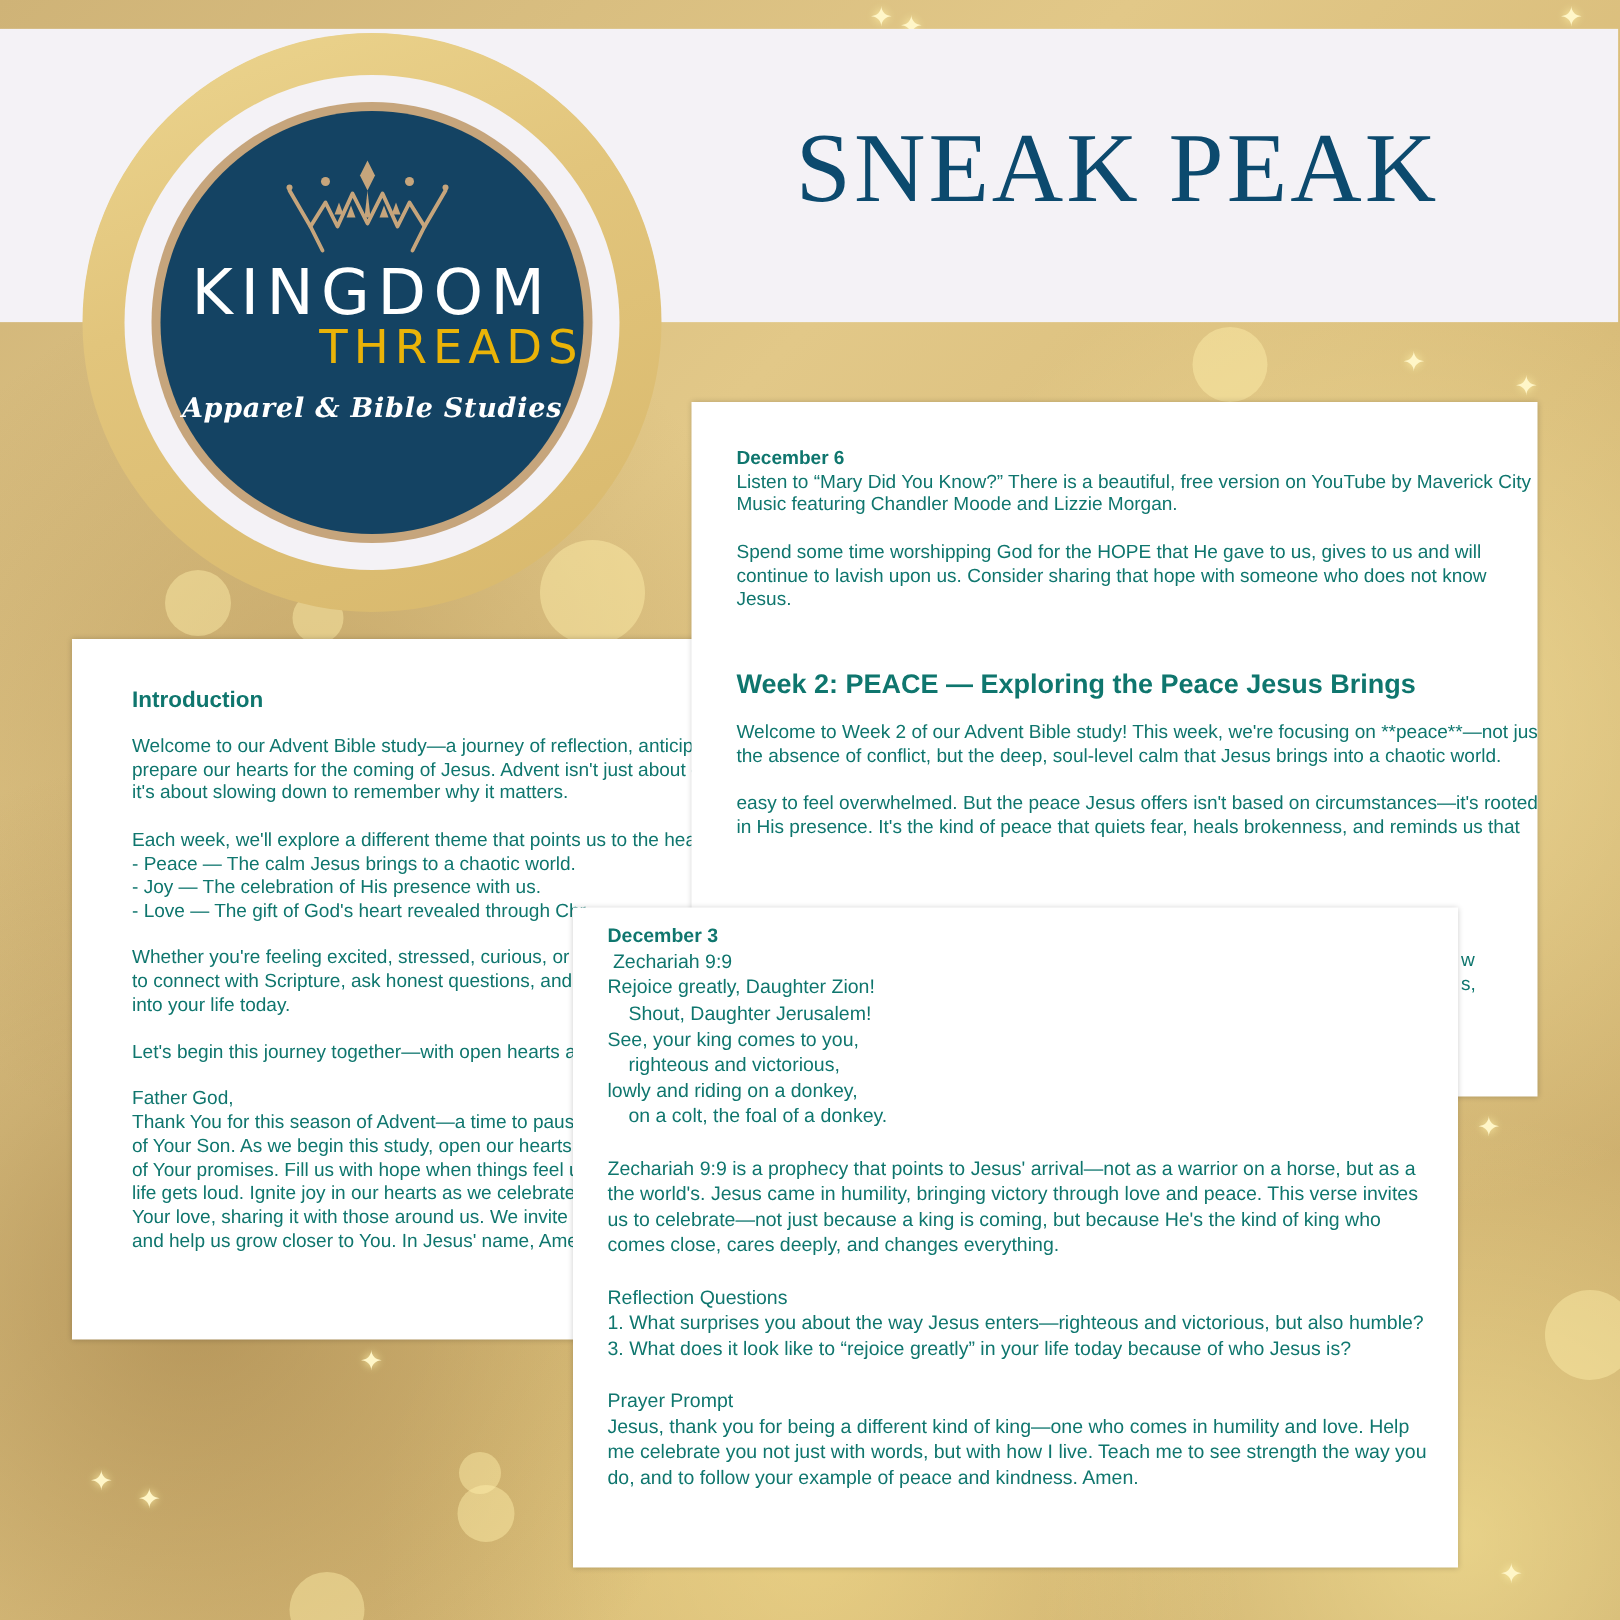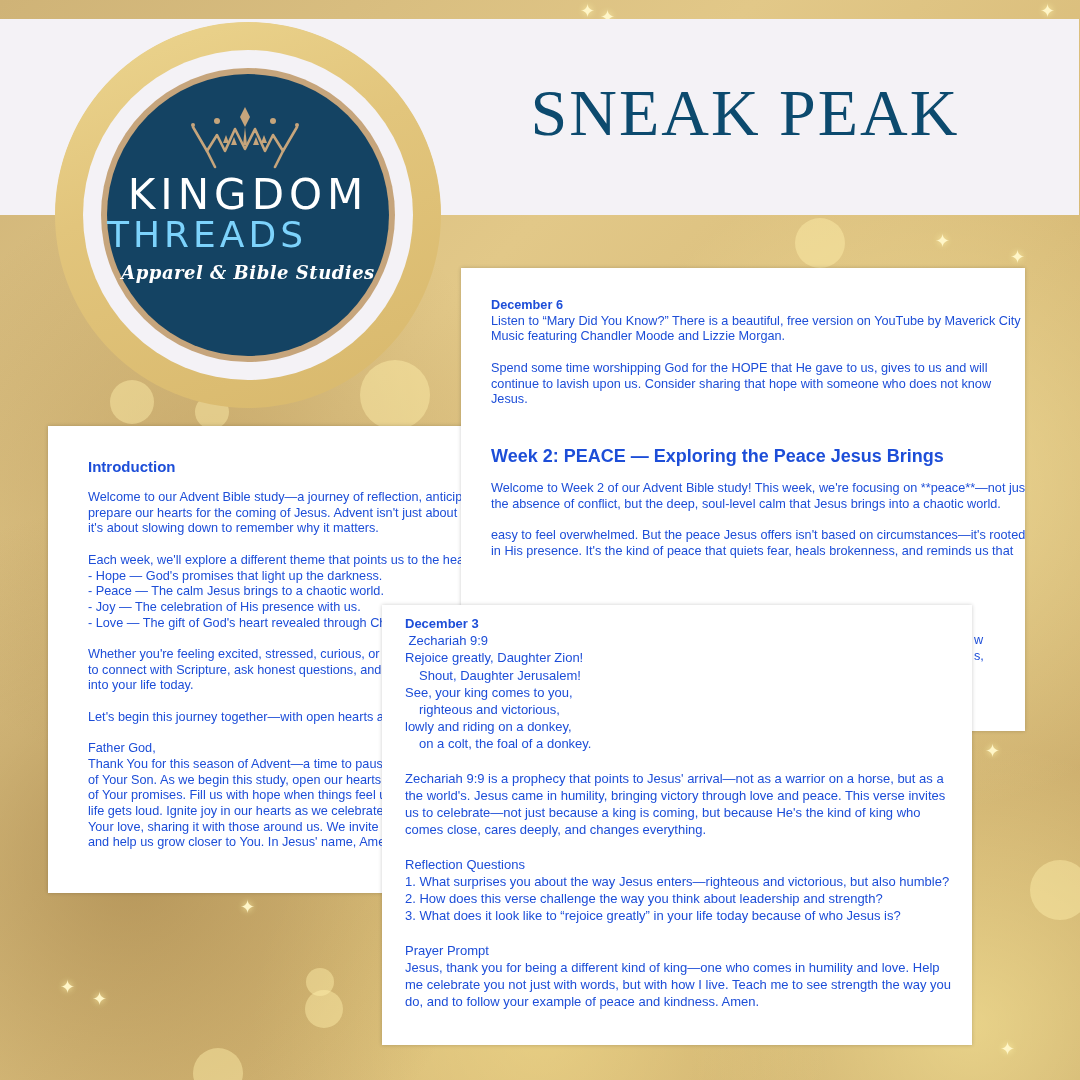--- a/index.html
+++ b/index.html
@@ -41,34 +41,34 @@
     position: absolute; left: 107px; top: 74px; width: 282px; height: 282px; border-radius: 50%;
     background: #144363;
     display: flex; flex-direction: column; align-items: center;
   }
   .crown { position: absolute; left: 82px; top: 31px; width: 112px; height: 64px; }
   .logo-line1 {
     position: absolute; top: 96px; width: 100%; text-align: center;
     color: #fff; font-family: "DejaVu Sans", sans-serif; font-size: 42px; letter-spacing: 5px; font-weight: 500;
   }
   .logo-line2 {
-    position: absolute; top: 140px; width: 100%; text-align: left;
-    color: #7dd3fc; font-family: "DejaVu Sans", sans-serif; font-size: 36px; letter-spacing: 4px; font-weight: 500;
+    position: absolute; top: 140px; width: 100%; text-align: right;
+    color: #eab308; font-family: "DejaVu Sans", sans-serif; font-size: 31px; letter-spacing: 4px; font-weight: 500;
   }
   .logo-tag {
     position: absolute; top: 188px; width: 100%; text-align: center;
     color: #fff; font-family: "DejaVu Serif", serif; font-style: italic; font-size: 18px; letter-spacing: 0.5px; font-weight: bold;
   }
   .title {
     position: absolute; left: 530px; top: 80px; width: 430px; text-align: center;
     font-family: "Liberation Serif", serif; font-size: 66px; color: #0c4a6e; letter-spacing: 2px; line-height: 1;
   }
 
   
-  .page { position: absolute; background: #fff; overflow: hidden; color: #1d4ed8; font-size: 12.7px; line-height: 15.7px; }
+  .page { position: absolute; background: #fff; overflow: hidden; color: #0f766e; font-size: 12.7px; line-height: 15.7px; }
   .page p { white-space: nowrap; }
   .page .gap { height: 15.7px; }
   .page-left { left: 48px; top: 426px; width: 500px; height: 467px; padding: 32px 0 16px 40px; box-shadow: 0 0 4px rgba(0,0,0,0.2); }
   .page-right { left: 461px; top: 268px; width: 564px; height: 463px; padding: 30px 0 0 30px; box-shadow: 0 0 4px rgba(0,0,0,0.2); }
   .page-front { left: 382px; top: 605px; width: 590px; height: 440px; padding: 10px 0 0 23px; font-size: 13px; line-height: 17.2px; box-shadow: 0 0 4px rgba(0,0,0,0.2); }
   .page-front .gap { height: 17.2px; }
   .h-intro { font-size: 15px; font-weight: bold; margin-bottom: 14px; line-height: 18px; }
   .h-week { font-size: 18px; font-weight: bold; line-height: 18px; margin-bottom: 16px; margin-top: 8px; }
   .b { font-weight: bold; }
   .indent { padding-left: 14px; }
@@ -124,21 +124,20 @@
 </div>
 <div class="title">SNEAK PEAK</div>
 
 <div class="page page-left">
   <p class="h-intro">Introduction</p>
   <p>Welcome to our Advent Bible study—a journey of reflection, anticipa</p>
   <p>prepare our hearts for the coming of Jesus. Advent isn't just about co</p>
   <p>it's about slowing down to remember why it matters.</p>
   <div class="gap"></div>
   <p>Each week, we'll explore a different theme that points us to the heart</p>
-  <p>- Hope — God's promises that light up the darkness.</p>
   <p>- Peace — The calm Jesus brings to a chaotic world.</p>
   <p>- Joy — The celebration of His presence with us.</p>
   <p>- Love — The gift of God's heart revealed through Chr</p>
   <div class="gap"></div>
   <p>Whether you're feeling excited, stressed, curious, or u</p>
   <p>to connect with Scripture, ask honest questions, and c</p>
   <p>into your life today.</p>
   <div class="gap"></div>
   <p>Let's begin this journey together—with open hearts an</p>
   <div class="gap"></div>
@@ -183,20 +182,19 @@
   <p>lowly and riding on a donkey,</p>
   <p class="indent">on a colt, the foal of a donkey.</p>
   <div class="gap"></div>
   <p>Zechariah 9:9 is a prophecy that points to Jesus' arrival—not as a warrior on a horse, but as a</p>
   <p>the world's. Jesus came in humility, bringing victory through love and peace. This verse invites</p>
   <p>us to celebrate—not just because a king is coming, but because He's the kind of king who</p>
   <p>comes close, cares deeply, and changes everything.</p>
   <div class="gap"></div>
   <p>Reflection Questions</p>
   <p>1. What surprises you about the way Jesus enters—righteous and victorious, but also humble?</p>
-  <p>2. How does this verse challenge the way you think about leadership and strength?</p>
   <p>3. What does it look like to “rejoice greatly” in your life today because of who Jesus is?</p>
   <div class="gap"></div>
   <p>Prayer Prompt</p>
   <p>Jesus, thank you for being a different kind of king—one who comes in humility and love. Help</p>
   <p>me celebrate you not just with words, but with how I live. Teach me to see strength the way you</p>
   <p>do, and to follow your example of peace and kindness. Amen.</p>
 </div>
 
 </body></html>

